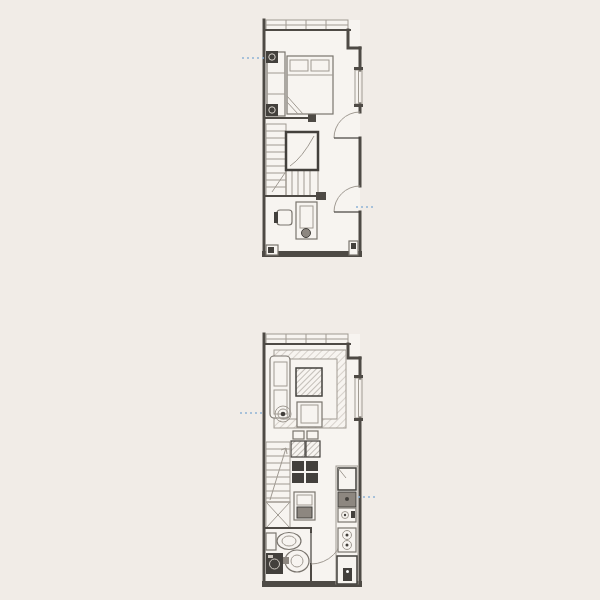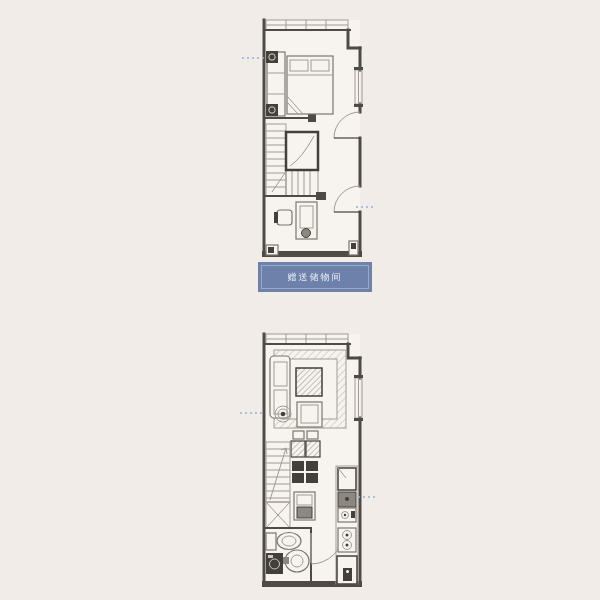--- a/index.html
+++ b/index.html
@@ -289,18 +289,14 @@
         <rect x="343" y="568" width="9" height="13" fill="var(--dark)"></rect>
         <circle cx="347.5" cy="571.5" r="1.5" fill="#ffffff"></circle>
       </g>
     </g>
 
     <line x1="240" y1="413" x2="262" y2="413" class="leader"></line>
     <line x1="358" y1="497" x2="378" y2="497" class="leader"></line>
   </g>
 </svg>
 
-<div id="banner">
-  <span class="inner"></span>
-  <span class="label">赠送储物间</span>
+
 </div>
 
-</div>
-
 </body></html>

